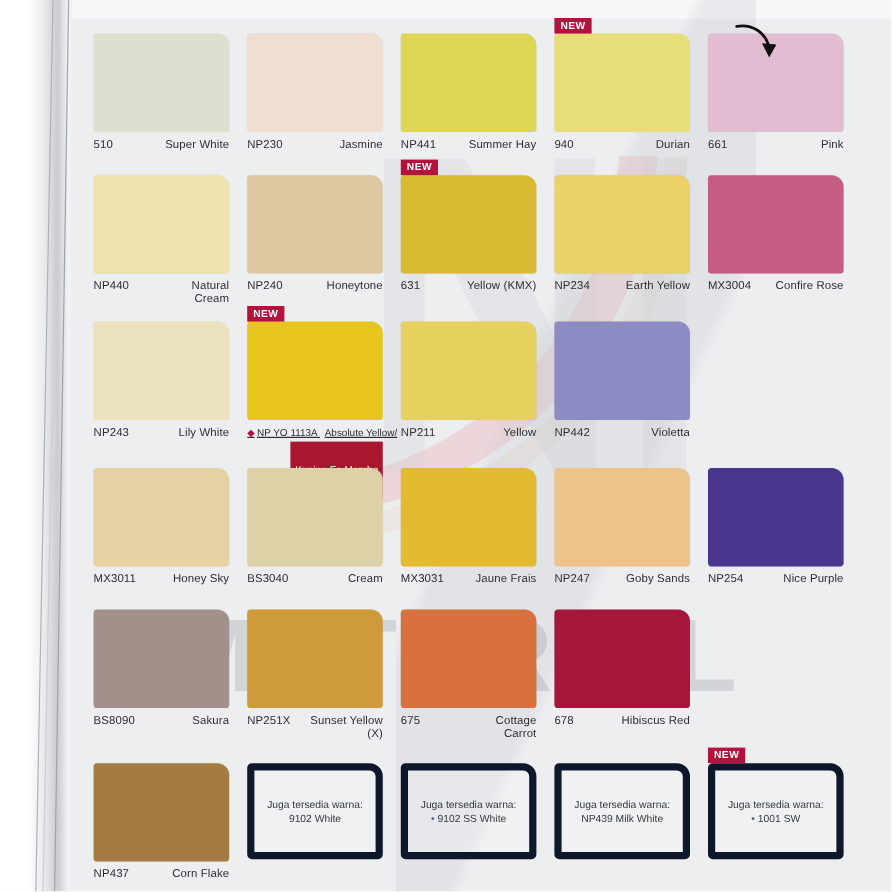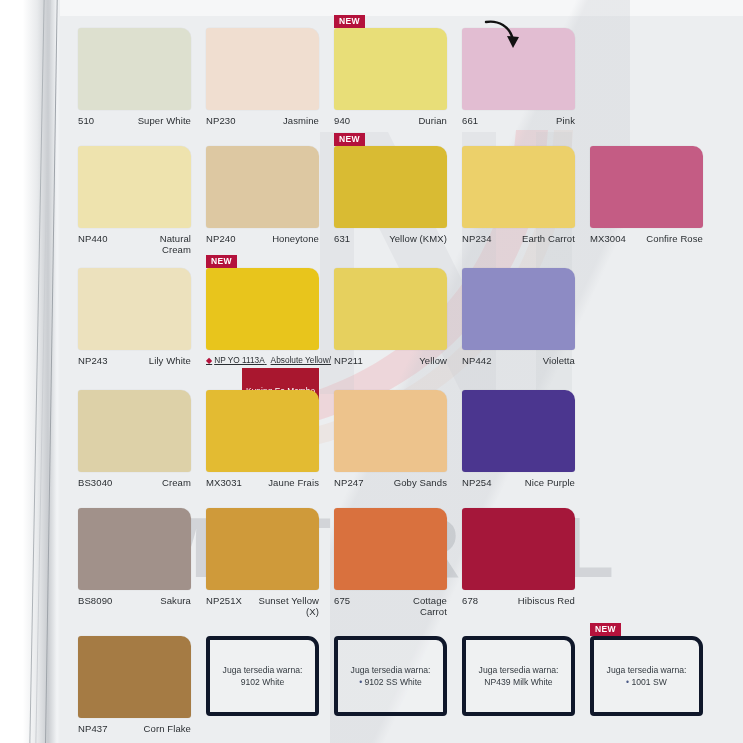--- a/index.html
+++ b/index.html
@@ -167,21 +167,21 @@
     width: 48px; height: 42px;
     z-index: 6;
     pointer-events: none;
   }
 
   
   .info-box {
     width: 113px;
     height: 80px;
     box-sizing: border-box;
-    border: 4px solid #0f172a;
+    border: 6px solid #0f172a;
     border-radius: 4px 11px 4px 4px;
     display: flex;
     flex-direction: column;
     align-items: center;
     justify-content: center;
     background: rgba(255,255,255,0.18);
     text-align: center;
     font-size: 8.6px;
     color: #333a40;
     line-height: 12px;
@@ -240,20 +240,27 @@
         </div>
       </div>
       <div class="cell">
         <div class="swatch" style="background:#f0ded0"></div>
         <div class="caption">
           <span class="code">NP230</span>
           <span class="cname">Jasmine</span>
         </div>
       </div>
       <div class="cell">
+        <div class="swatch" style="background:#ded655"></div>
+        <div class="caption">
+          <span class="code">NP441</span>
+          <span class="cname">Summer Hay</span>
+        </div>
+      </div>
+      <div class="cell">
         <span class="new-badge">NEW</span>
         <div class="swatch" style="background:#e8de78"></div>
         <div class="caption">
           <span class="code">940</span>
           <span class="cname">Durian</span>
         </div>
       </div>
       <div class="cell">
         <div class="arrow-anno">
           <svg viewBox="0 0 48 42" width="48" height="42">
@@ -289,21 +296,21 @@
         <div class="swatch" style="background:#d9bb33"></div>
         <div class="caption">
           <span class="code">631</span>
           <span class="cname">Yellow (KMX)</span>
         </div>
       </div>
       <div class="cell">
         <div class="swatch" style="background:#ecd06a"></div>
         <div class="caption">
           <span class="code">NP234</span>
-          <span class="cname">Earth Carrot</span>
+          <span class="cname">Earth Yellow</span>
         </div>
       </div>
       <div class="cell">
         <div class="swatch" style="background:#c45c84"></div>
         <div class="caption">
           <span class="code">MX3004</span>
           <span class="cname">Confire Rose</span>
         </div>
       </div>
     </div>
@@ -337,20 +344,27 @@
         <div class="swatch" style="background:#8d8bc4"></div>
         <div class="caption">
           <span class="code">NP442</span>
           <span class="cname">Violetta</span>
         </div>
       </div>
     </div>
 
     <div class="row" style="height:118px;">
       <div class="cell">
+        <div class="swatch" style="background:#e5d1a4"></div>
+        <div class="caption">
+          <span class="code">MX3011</span>
+          <span class="cname">Honey Sky</span>
+        </div>
+      </div>
+      <div class="cell">
         <div class="swatch" style="background:#ddd1a8"></div>
         <div class="caption">
           <span class="code">BS3040</span>
           <span class="cname">Cream</span>
         </div>
       </div>
       <div class="cell">
         <div class="swatch" style="background:#e3bb32"></div>
         <div class="caption">
           <span class="code">MX3031</span>

